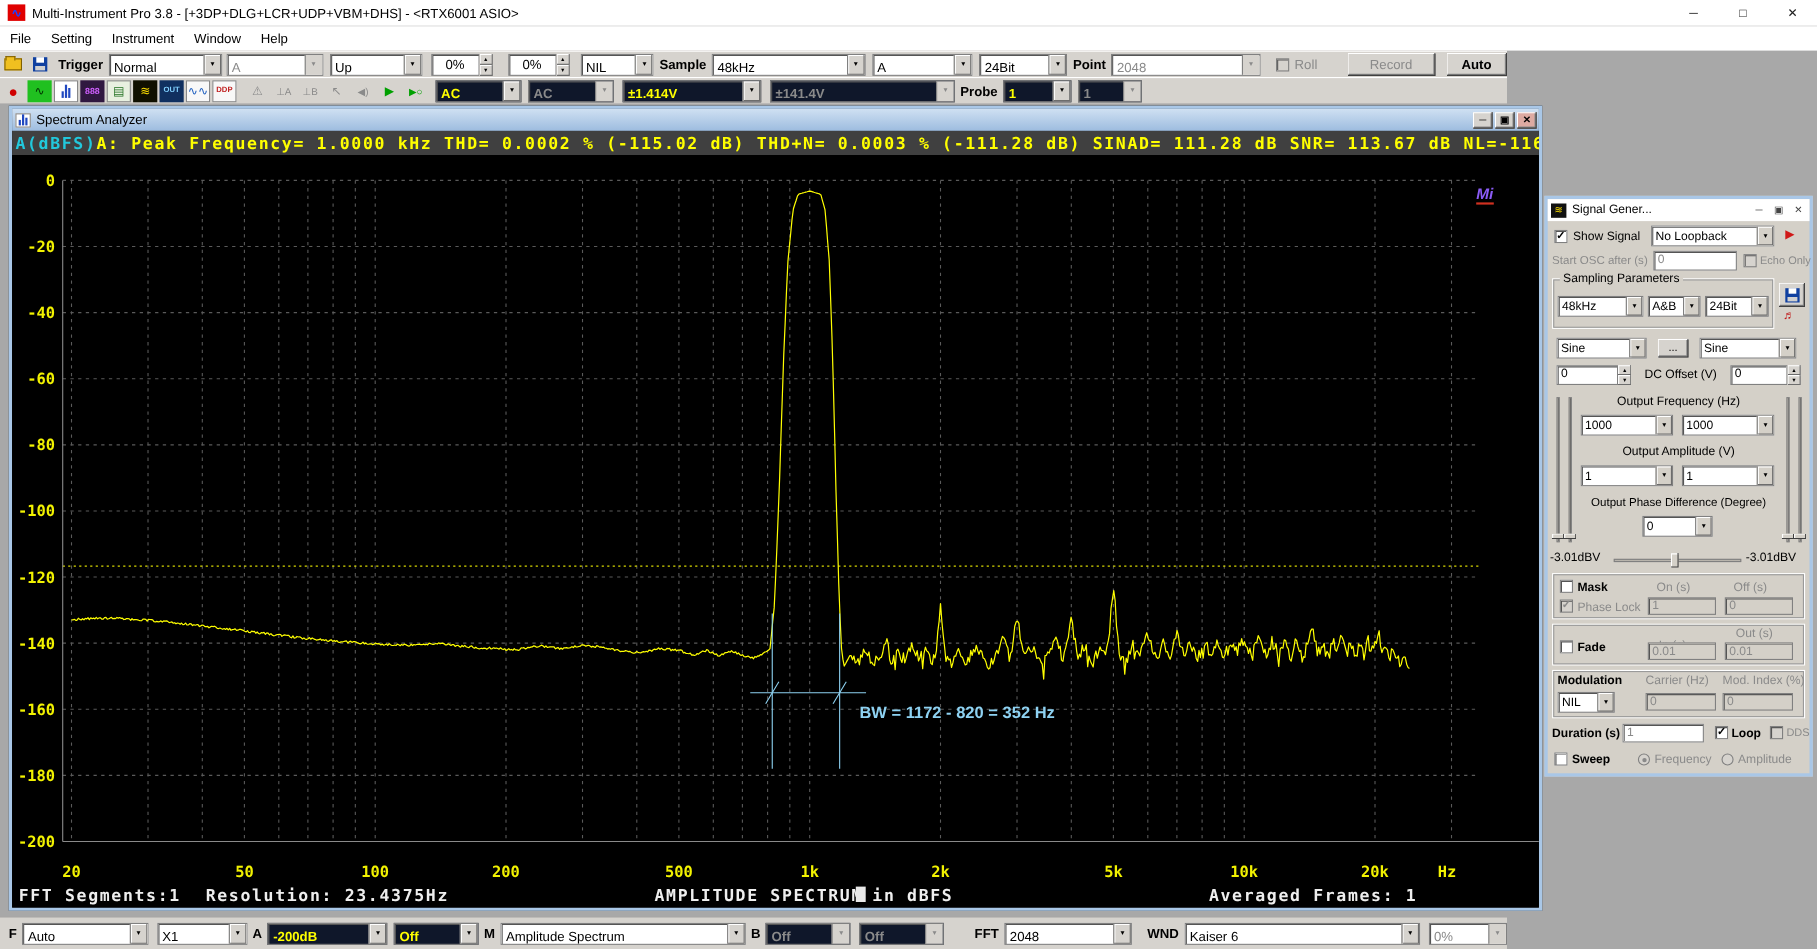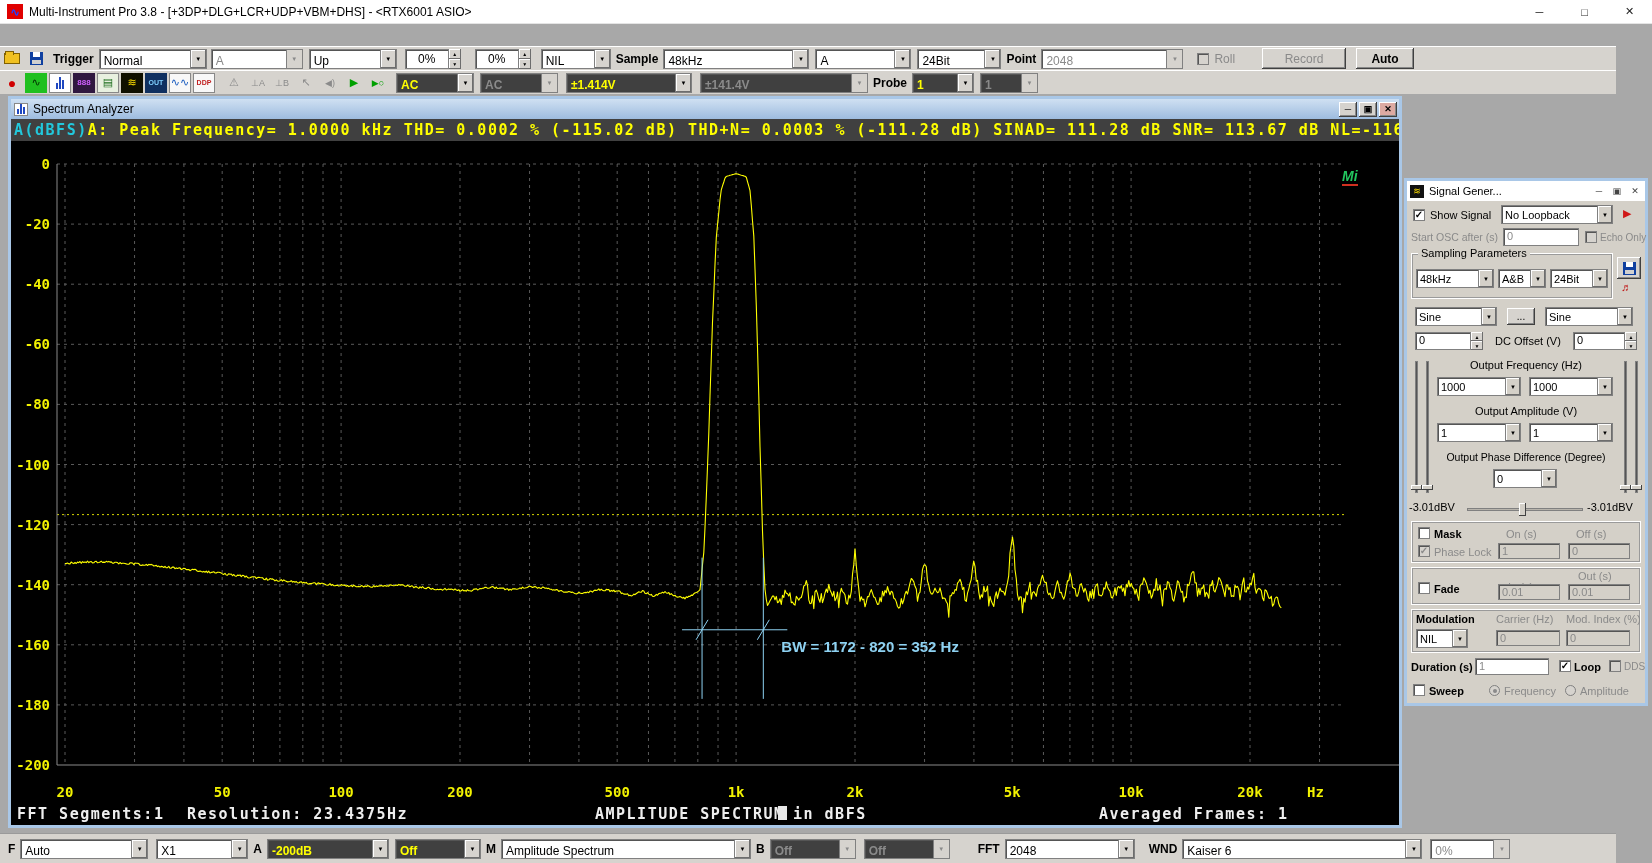--- a/index.html
+++ b/index.html
@@ -15,36 +15,36 @@
   .app-icon span { color:#2040ff; font-size:11px; font-weight:bold; line-height:10px; }
   .titlebar .title { font-size:12px; color:#000; }
   .win-btns { margin-left:auto; display:flex; height:24px; }
   .win-btn { width:45px; height:24px; display:flex; align-items:center; justify-content:center;
              font-size:11px; color:#222; }
   .menubar { position:absolute; left:0; top:24px; width:1652px; height:22px; background:#ffffff;
              display:flex; align-items:center; }
   .menu-item { font-size:12px; color:#000; padding:3px 9px; }
 
   
-  .tb { position:absolute; left:0; width:1616px; background:#d6d3ce; border-top:1px solid #ffffff;
+  .tb { position:absolute; left:0; width:1370px; background:#d6d3ce; border-top:1px solid #ffffff;
         display:flex; align-items:center; }
   #tb1 { top:46px; height:24px; }
   #tb2 { top:70px; height:24px; }
   #tb3 { top:833px; height:30px; border-top:1px solid #9a9a9a; }
   .tb-label { font-size:12px; color:#000; margin:0 5px; white-space:nowrap; }
   .tb-label.b { font-weight:bold; }
   .dis-label { color:#8a8a8a; }
 
   .combo { height:20px; background:#fff; border:1px solid #808080; box-shadow:inset 1px 1px 0 #555;
            display:flex; align-items:flex-end; font-size:12px; }
   .combo .ct { flex:1; padding:0 4px; white-space:nowrap; overflow:hidden; color:#000; }
   .combo .ca { width:16px; height:100%; background:#d6d3ce; border-left:1px solid #808080;
                box-shadow:inset -1px -1px 0 #6d6d6d, inset 1px 1px 0 #fff;
                display:flex; align-items:center; justify-content:center; font-size:6px; color:#000; }
-  .combo.dark { background:#404040; }
+  .combo.dark { background:#0f172a; }
   .combo.dark .ct { color:#ffff00; font-weight:bold; }
   .combo.dis .ct { color:#8a8a8a; }
   .combo.dark.dis .ct { color:#8a8a8a; }
   .combo.dis .ca { color:#8a8a8a; box-shadow:none; }
 
   .spin { height:20px; display:flex; }
   .spin .sf { width:44px; height:20px; background:#fff; border:1px solid #808080;
               box-shadow:inset 1px 1px 0 #555; font-size:12px; text-align:center; line-height:18px; }
   .spin .sb { width:12px; display:flex; flex-direction:column; }
   .spin .sb div { flex:1; background:#d6d3ce; box-shadow:inset -1px -1px 0 #6d6d6d, inset 1px 1px 0 #fff;
@@ -97,21 +97,21 @@
   .cbtns { margin-left:auto; display:flex; gap:2px; padding-right:2px; }
   .cbtn { width:18px; height:15px; font-size:9px; font-weight:bold; }
   .cbtn.close { background:#ddaaa2; }
   #spec-status { height:22px; background:#404040; display:flex; align-items:center;
                  font-family:"DejaVu Sans Mono", monospace; font-size:15px; font-weight:bold;
                  letter-spacing:1.5px; white-space:nowrap; overflow:hidden; padding-left:3px; }
   #spec-status .pre { color:#22c8dc; }
   #spec-status .txt { color:#ffff00; }
   #chart { position:relative; width:1388px; height:684px; background:#000; }
   #chart svg { position:absolute; left:0; top:0; }
-  .mi { position:absolute; left:1331px; top:28px; color:#22c55e; font-size:14px; font-weight:bold;
+  .mi { position:absolute; left:1331px; top:28px; color:#8b5cf6; font-size:14px; font-weight:bold;
         font-style:italic; border-bottom:2px solid #d03020; line-height:15px; }
   .footer-row { position:absolute; left:0; bottom:3px; width:100%; height:17px;
                 font-family:"DejaVu Sans Mono", monospace; font-size:15px; font-weight:bold;
                 letter-spacing:1.5px; color:#eeeeee; }
   .footer-row span { position:absolute; white-space:nowrap; }
   .cursor-block { position:absolute; width:9px; height:14px; background:#e8e8e8; top:1px; }
 
   
   #sg-win { position:absolute; left:1404px; top:178px; width:244px; height:528px;
             border:3px solid #a9c7e7; background:#d4d0c8; }
@@ -158,20 +158,27 @@
         <span>∿</span>
       </div>
     <span class="title">Multi-Instrument Pro 3.8  -  [+3DP+DLG+LCR+UDP+VBM+DHS]  -  &lt;RTX6001 ASIO&gt;</span>
     <div class="win-btns">
       <div class="win-btn">─</div>
       <div class="win-btn">□</div>
       <div class="win-btn">✕</div>
     </div>
   </div>
 
+  <div class="menubar">
+    <span class="menu-item">File</span>
+    <span class="menu-item">Setting</span>
+    <span class="menu-item">Instrument</span>
+    <span class="menu-item">Window</span>
+    <span class="menu-item">Help</span>
+  </div>
 
   <div class="tb" id="tb1">
     <div class="ticon">
         <div class="folder"></div>
       </div>
     <div class="ticon">
         <div class="floppy"></div>
       </div>
     <span class="tb-label b">Trigger</span>
     <div class="combo" style="width:108px">

